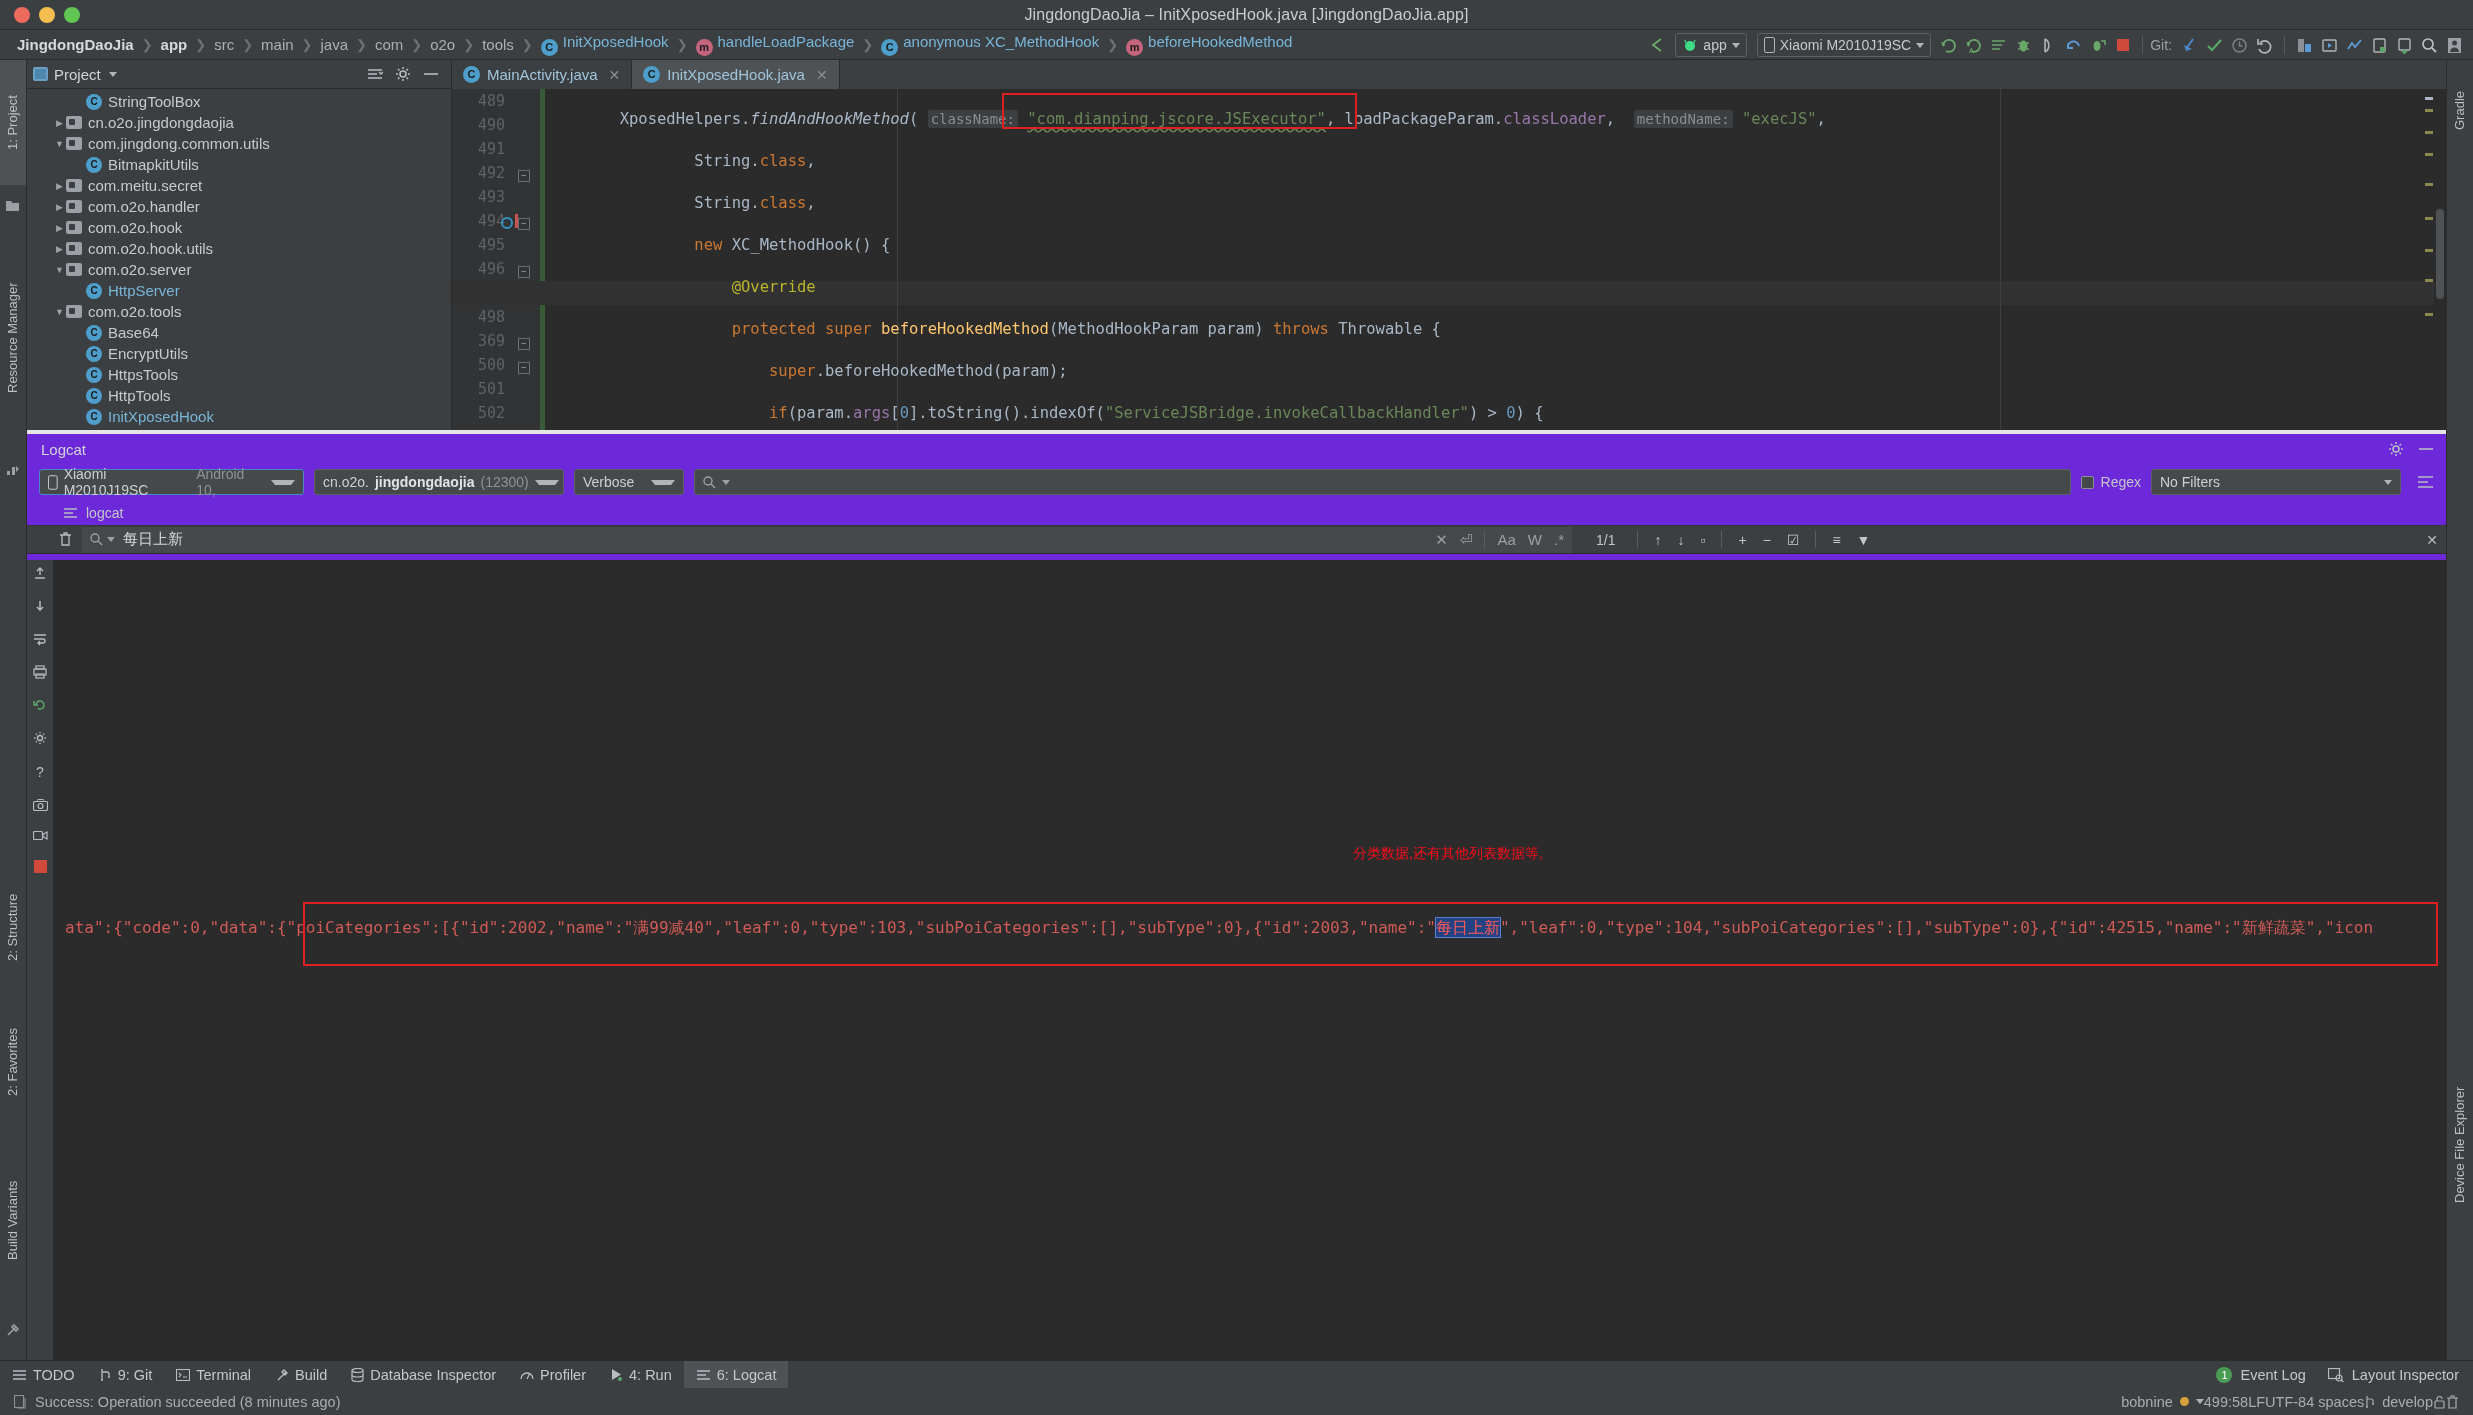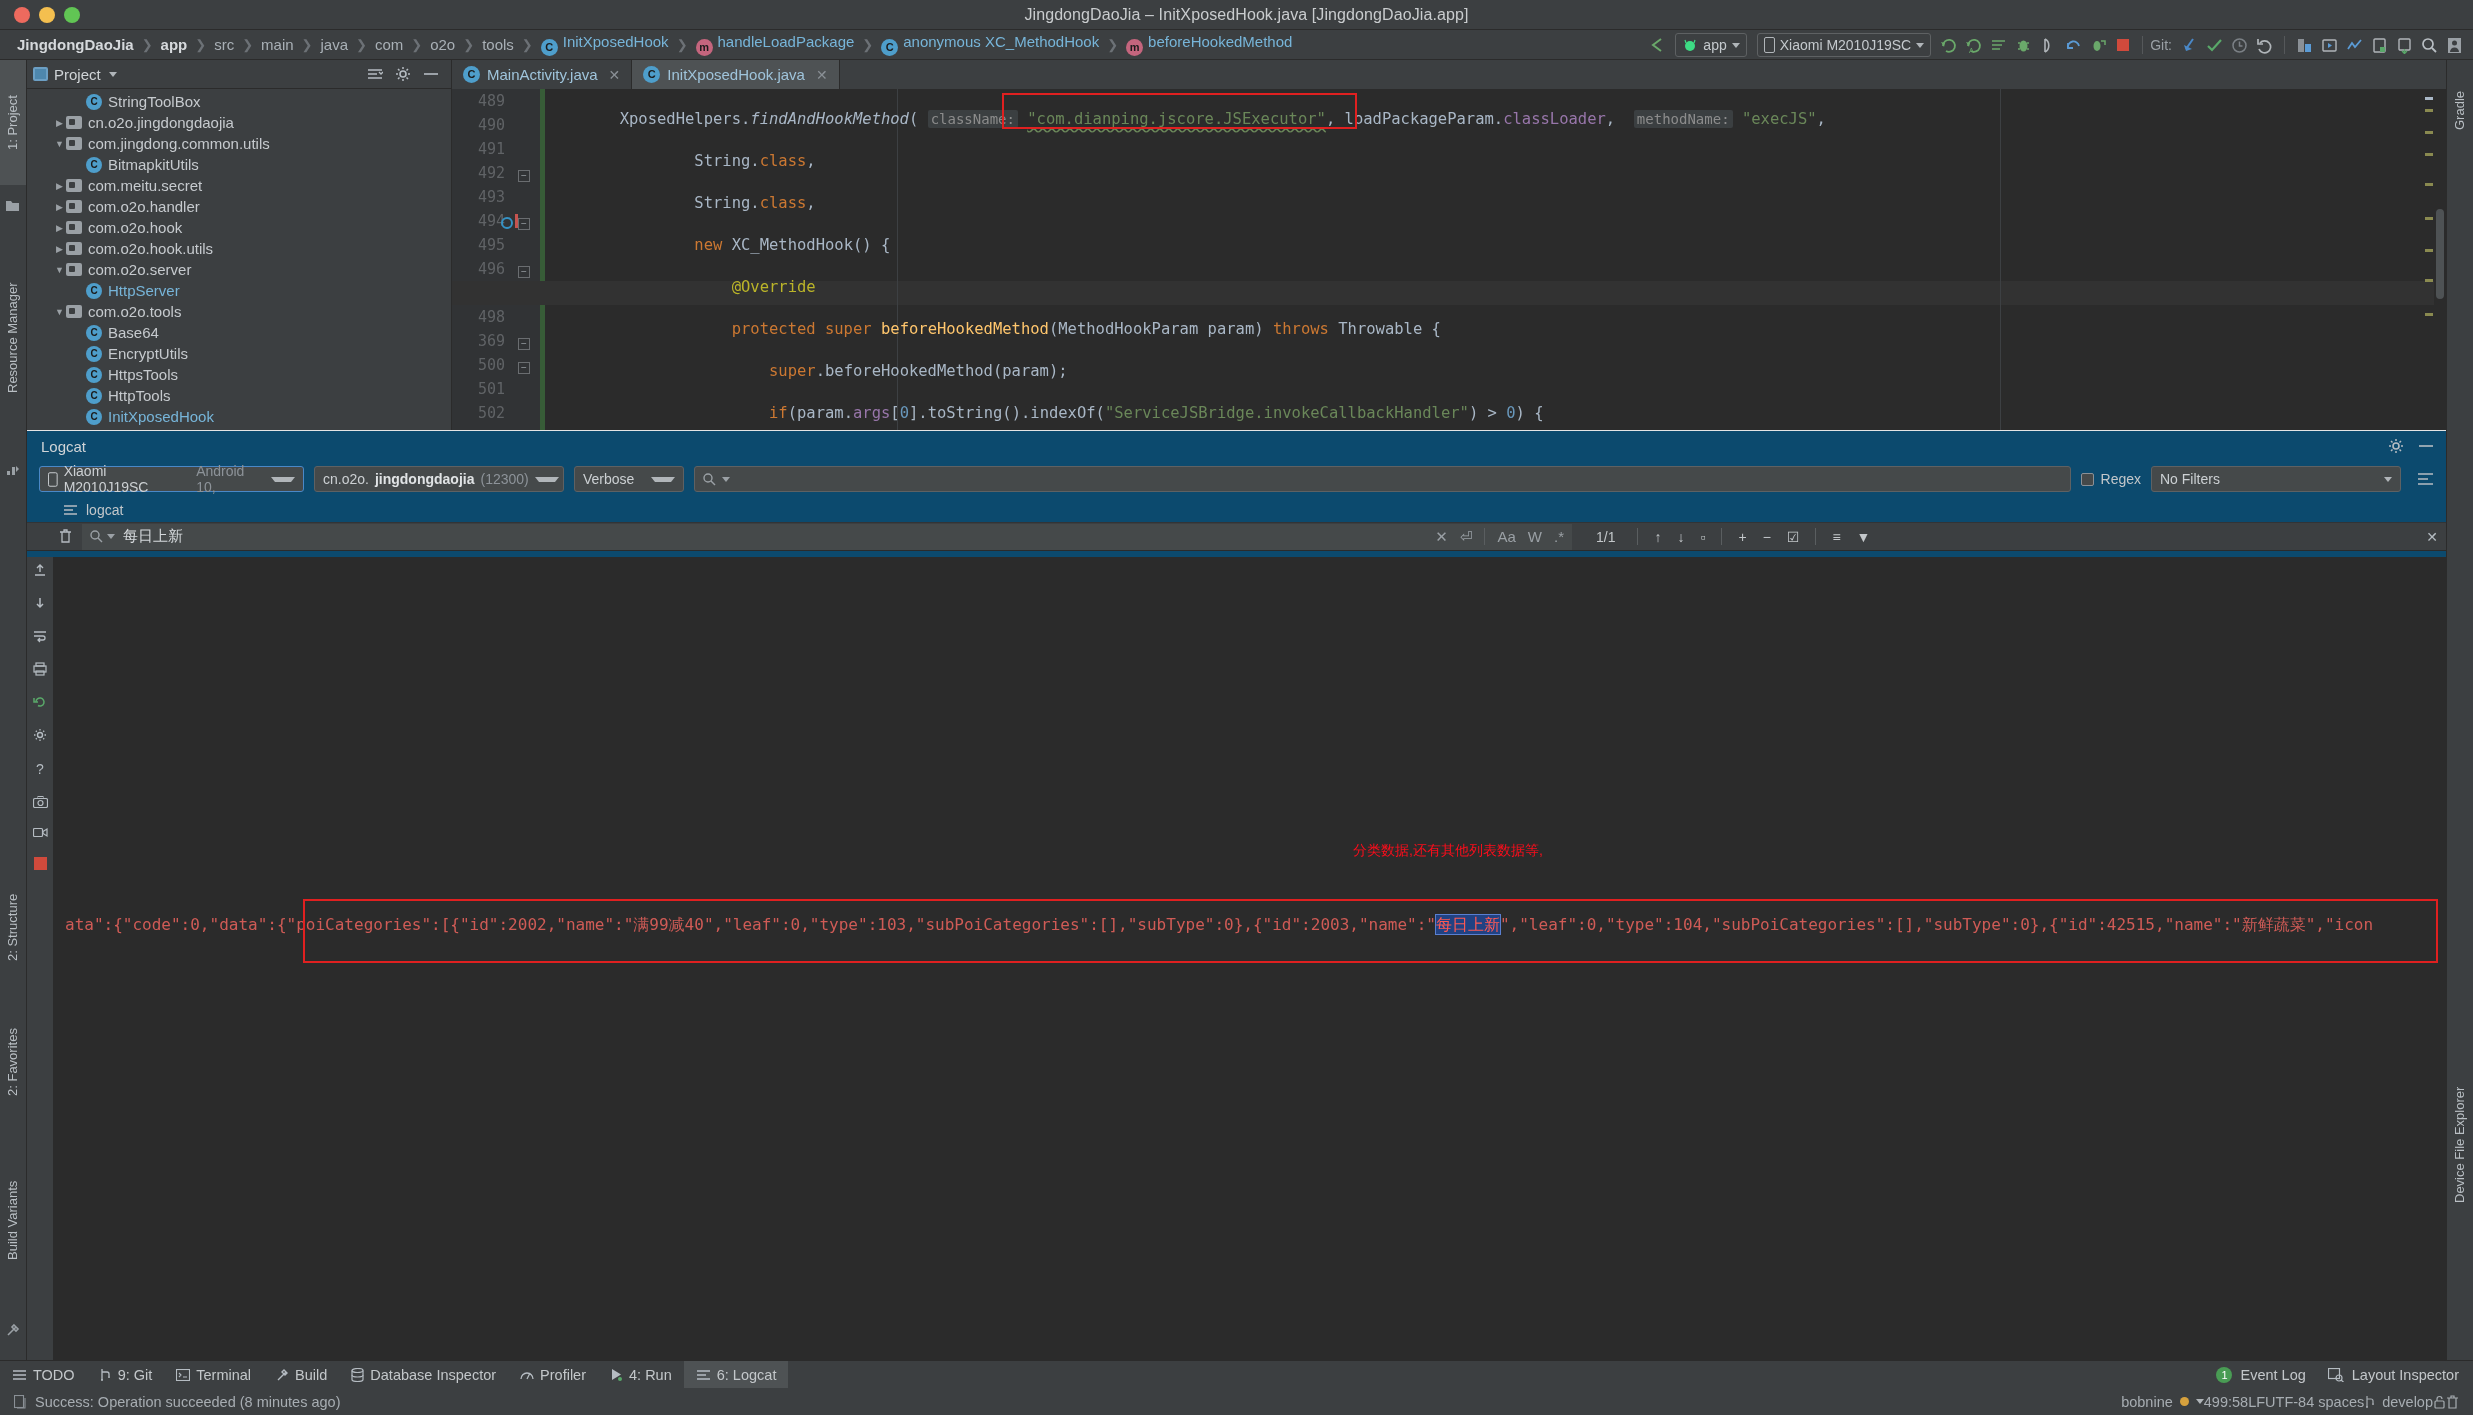--- a/index.html
+++ b/index.html
@@ -154,21 +154,21 @@
   .scroll-v {
     position:absolute; right:0; top:0; width:12px; height:100%; background:#2b2b2b;
   }
   .scroll-thumb { position:absolute; right:2px; width:8px; background:#4e5254; border-radius:4px;}
   .errstripe { position:absolute; right:12px; width:10px; }
   .stripe-mark { position:absolute; right:1px; width:8px; height:3px; }
 
   
   .logcat {
     position:absolute; left:27px; top:430px; right:27px; bottom:55px;
-    background:#0c4a6e; border-top:1px solid #e5e5e5;
+    background:#6d28d9; border-top:4px solid #e5e5e5;
   }
   .lc-head {
     height:30px; display:flex; align-items:center; padding-left:14px;
     font-size:15px; color:#d0d4d7;
   }
   .lc-head-right { margin-left:auto; display:flex; align-items:center; gap:14px; padding-right:12px; color:#b5bcc2;}
   .lc-controls {
     height:36px; display:flex; align-items:center; gap:10px; padding:0 12px;
   }
   .lc-combo {

